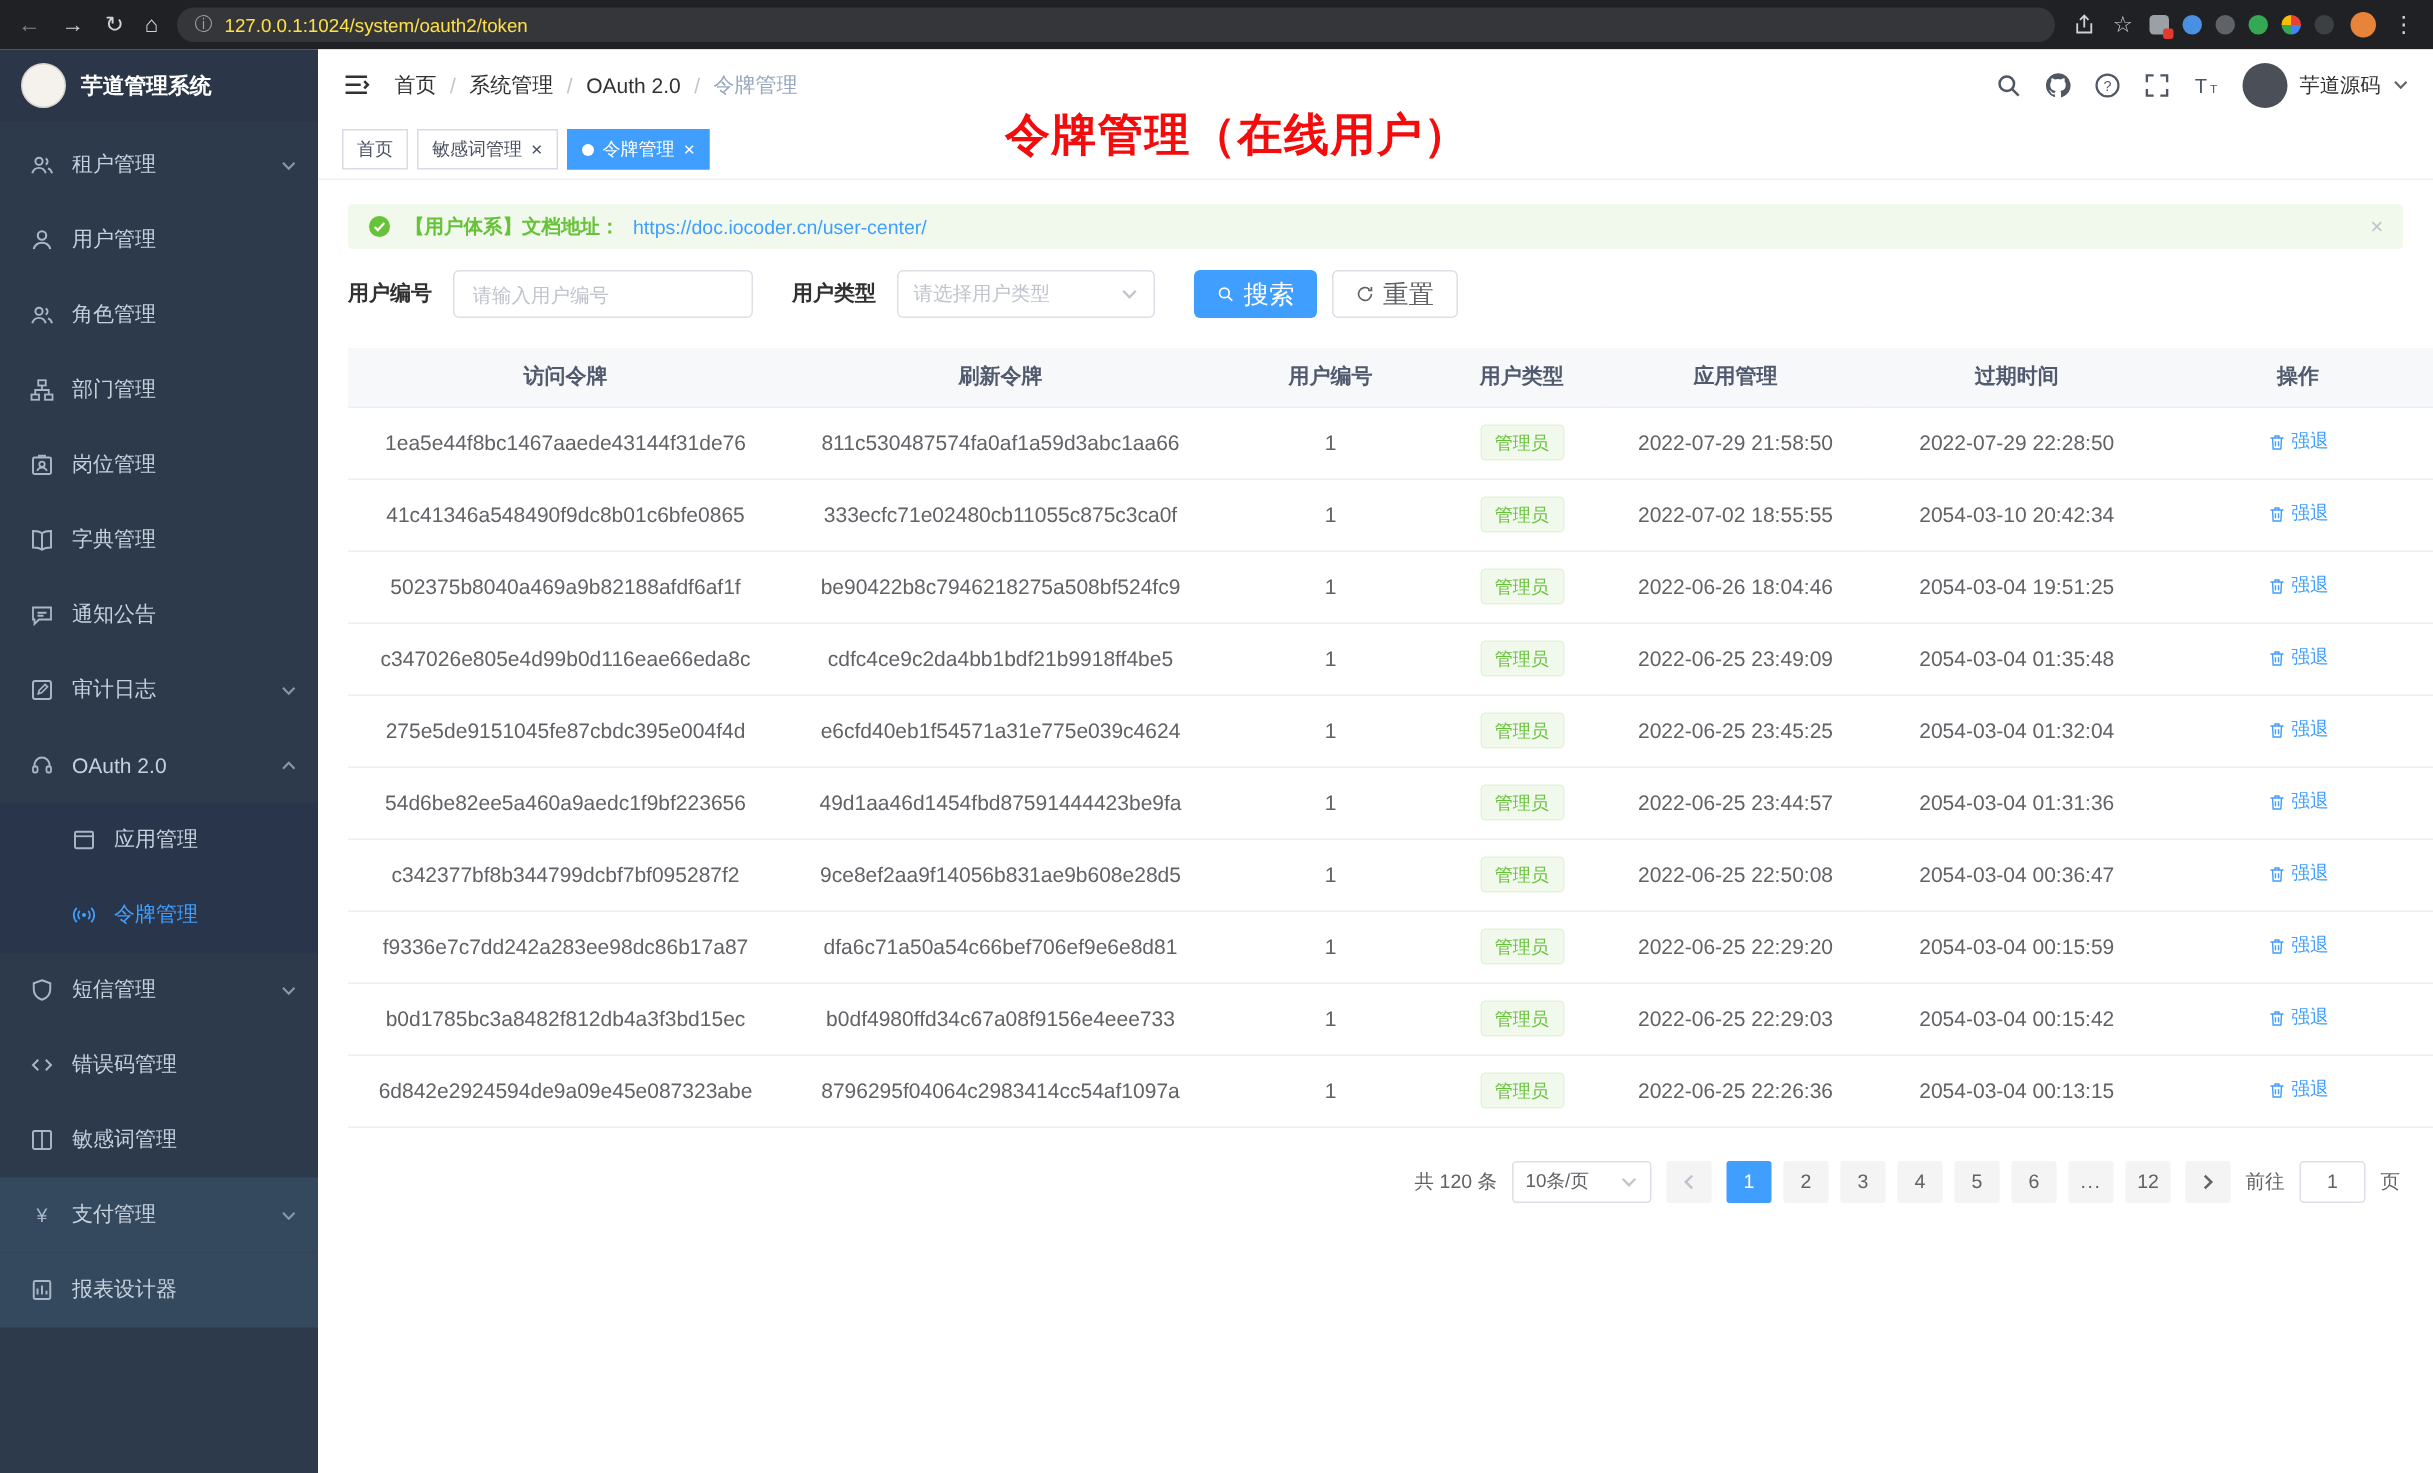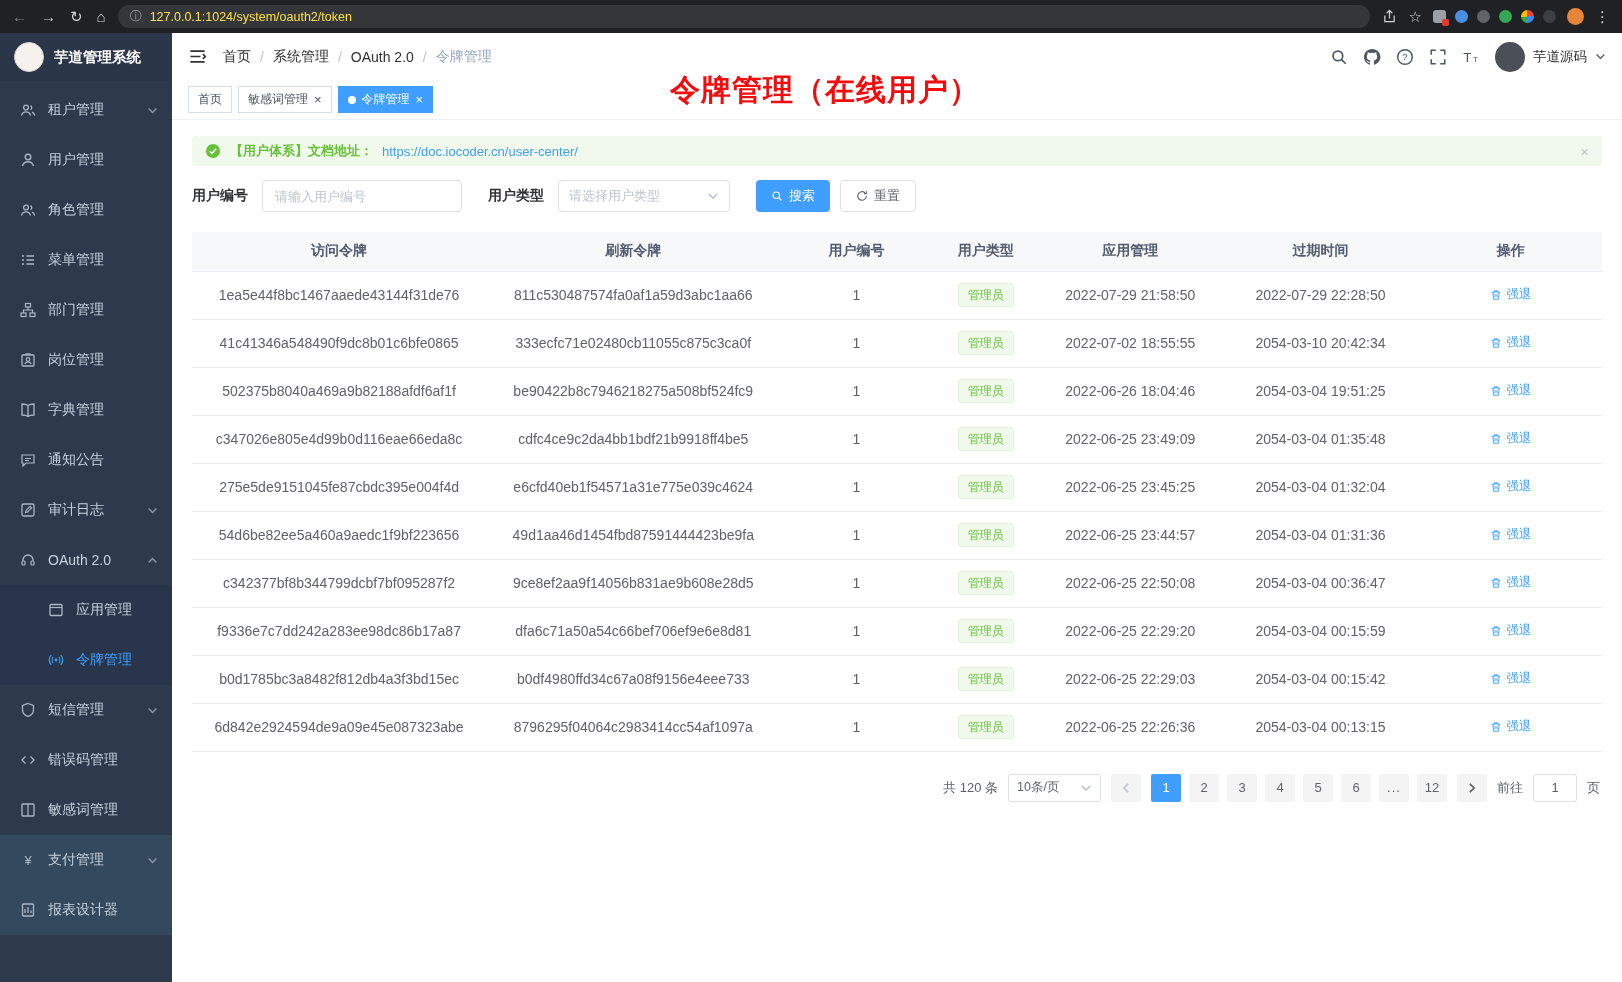--- a/index.html
+++ b/index.html
@@ -28,21 +28,21 @@
   .gray-ext-icon { background:#5f6368; }
   .green-ext-icon { background:#34a853; }
   .multi-ext-icon { background:conic-gradient(#ea4335 0 25%, #4285f4 0 50%, #34a853 0 75%, #fbbc04 0); }
   .dark-ext-icon { background:#3c4043; }
   .chrome-avatar { width:17px; height:17px; border-radius:50%; background:#e8833a; flex:none; }
 
   
   .app { display:flex; height:949px; }
 
   
-  .sidebar { width:172px; background:var(--sidebar-bg); flex:none; display:flex; flex-direction:column; overflow:hidden; }
+  .sidebar { width:212px; background:var(--sidebar-bg); flex:none; display:flex; flex-direction:column; overflow:hidden; }
   .sidebar-logo { height:48px; flex:none; display:flex; align-items:center; gap:10px; padding:0 14px; background:#2b3648; }
   .logo-avatar { width:30px; height:30px; border-radius:50%; background:#f5f2ee; border:1px solid #d8d4cf; flex:none; }
   .logo-title { color:#fff; font-size:14.5px; font-weight:700; white-space:nowrap; }
   .sidebar-menu { padding-top:4px; }
   .menu-item { height:50px; display:flex; align-items:center; gap:12px; padding:0 14px 0 20px; color:#c6d1de; font-size:14px; cursor:pointer; white-space:nowrap; }
   .menu-item .mi-icon { color:#aab7c6; }
   .menu-item.sub { padding-left:48px; background:#28354a; }
   .menu-item.active { color:var(--primary); }
   .menu-item.active .mi-icon { color:var(--primary); }
   .menu-item.alt { background:#35495e; }
@@ -82,21 +82,21 @@
 
   
   .filter-row { margin-top:14px; display:flex; align-items:center; gap:10px; }
   .f-label { font-size:14px; font-weight:700; color:#303133; margin-right:4px; }
   .f-label + * { margin-right:16px; }
   .f-input { width:200px; height:32px; border:1px solid #dcdfe6; border-radius:4px; padding:0 12px; font-size:13px; color:#606266; outline:none; font-family:inherit; }
   .f-input::placeholder { color:#bfc4cc; }
   .f-select { width:172px; height:32px; border:1px solid #dcdfe6; border-radius:4px; padding:0 10px; display:flex; align-items:center; justify-content:space-between; cursor:pointer; }
   .f-select .ph { font-size:13px; color:#bfc4cc; }
   .f-select .caret { color:#c0c4cc; }
-  .btn { height:32px; border:none; border-radius:4px; font-size:13px; display:inline-flex; align-items:center; gap:6px; padding:0 15px; cursor:pointer; font-family:inherit;text-align:center; }
+  .btn { height:32px; border:none; border-radius:4px; font-size:17px; display:inline-flex; align-items:center; gap:6px; padding:0 15px; cursor:pointer; font-family:inherit;text-align:center; }
   .btn-primary { background:var(--primary); color:#fff; }
   .btn-plain { background:#fff; border:1px solid #dcdfe6; color:#606266; }
 
   
   .token-table { margin-top:20px; width:100%; border-collapse:collapse; table-layout:fixed; }
   .token-table th { height:39px; background:#f7f8fa; color:#515a6e; font-size:14px; font-weight:700; text-align:center; border-bottom:1px solid #ebeef5; }
   .token-table td { height:48px; color:#606266; font-size:14px; text-align:center; border-bottom:1px solid #ebeef5; white-space:nowrap; overflow:hidden; }
   .badge { display:inline-block; padding:2px 9px; background:#f0f9eb; border:1px solid #e1f3d8; color:var(--success); font-size:12px; border-radius:3px; line-height:1.5; }
   .kick { color:var(--primary); font-size:12.5px; display:inline-flex; align-items:center; gap:4px; cursor:pointer; }
   .kick .icn { width:12px; height:12px; }
@@ -187,28 +187,20 @@
             <svg viewBox="0 0 16 16">
               <circle cx="6" cy="5.5" r="2.4" fill="none" stroke="currentColor" stroke-width="1.3"></circle>
               <path d="M1.5 13.5c.7-2.6 2.5-3.6 4.5-3.6s3.8 1 4.5 3.6M10.5 3.6a2.4 2.4 0 0 1 0 4.2M12 10.2c1.4.5 2.3 1.6 2.7 3.3" fill="none" stroke="currentColor" stroke-width="1.3"></path>
             </svg>
           </span>
           <span class="mi-label">角色管理</span>
         </div>
         <div class="menu-item">
           <span class="icn mi-icon">
             <svg viewBox="0 0 16 16">
-              <path d="M2 4h2M6.5 4H14M2 8h2M6.5 8H14M2 12h2M6.5 12H14" fill="none" stroke="currentColor" stroke-width="1.4"></path>
-            </svg>
-          </span>
-          <span class="mi-label">菜单管理</span>
-        </div>
-        <div class="menu-item">
-          <span class="icn mi-icon">
-            <svg viewBox="0 0 16 16">
               <rect x="5.5" y="1.5" width="5" height="3.5" fill="none" stroke="currentColor" stroke-width="1.2"></rect>
               <rect x="1" y="11" width="5" height="3.5" fill="none" stroke="currentColor" stroke-width="1.2"></rect>
               <rect x="10" y="11" width="5" height="3.5" fill="none" stroke="currentColor" stroke-width="1.2"></rect>
               <path d="M8 5v3M3.5 11V8h9v3" fill="none" stroke="currentColor" stroke-width="1.2"></path>
             </svg>
           </span>
           <span class="mi-label">部门管理</span>
         </div>
         <div class="menu-item">
           <span class="icn mi-icon">

